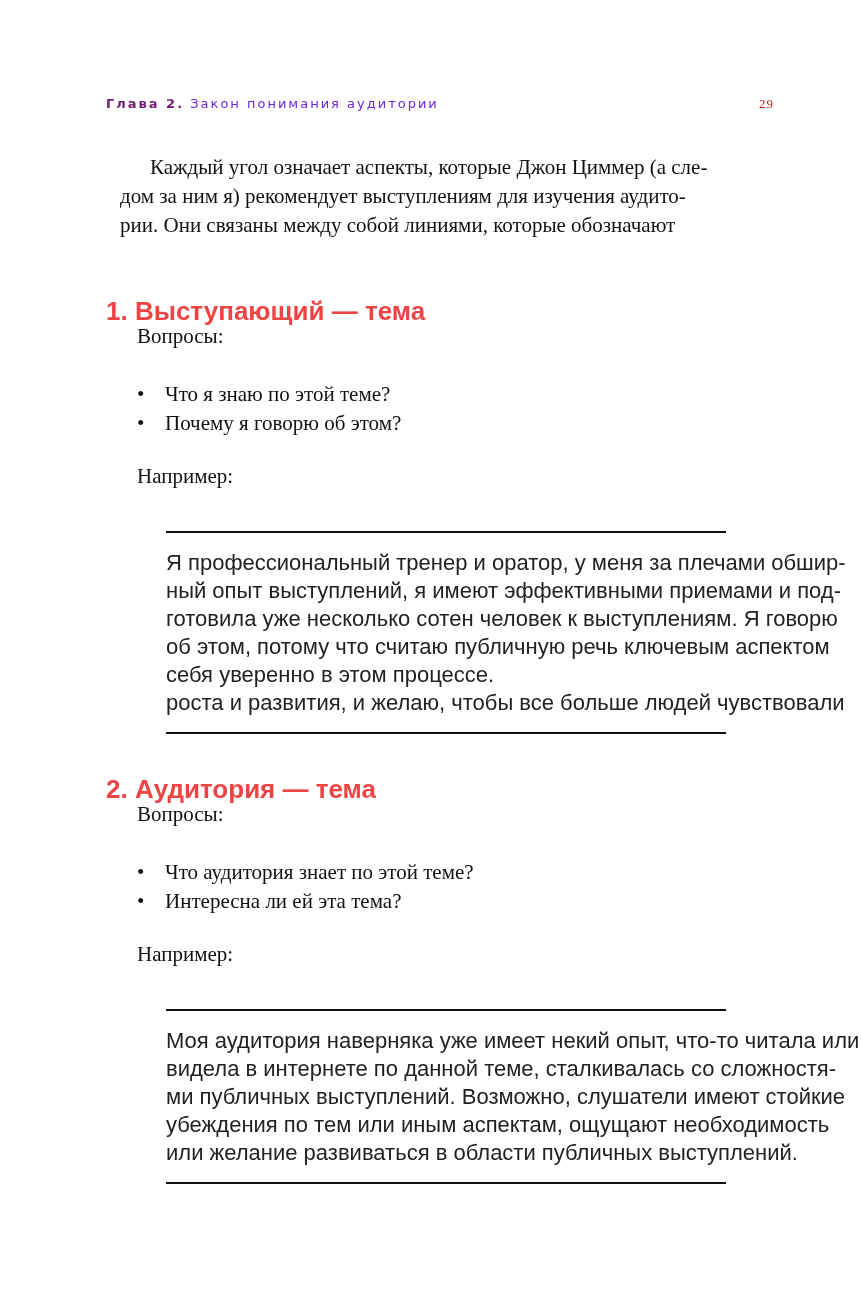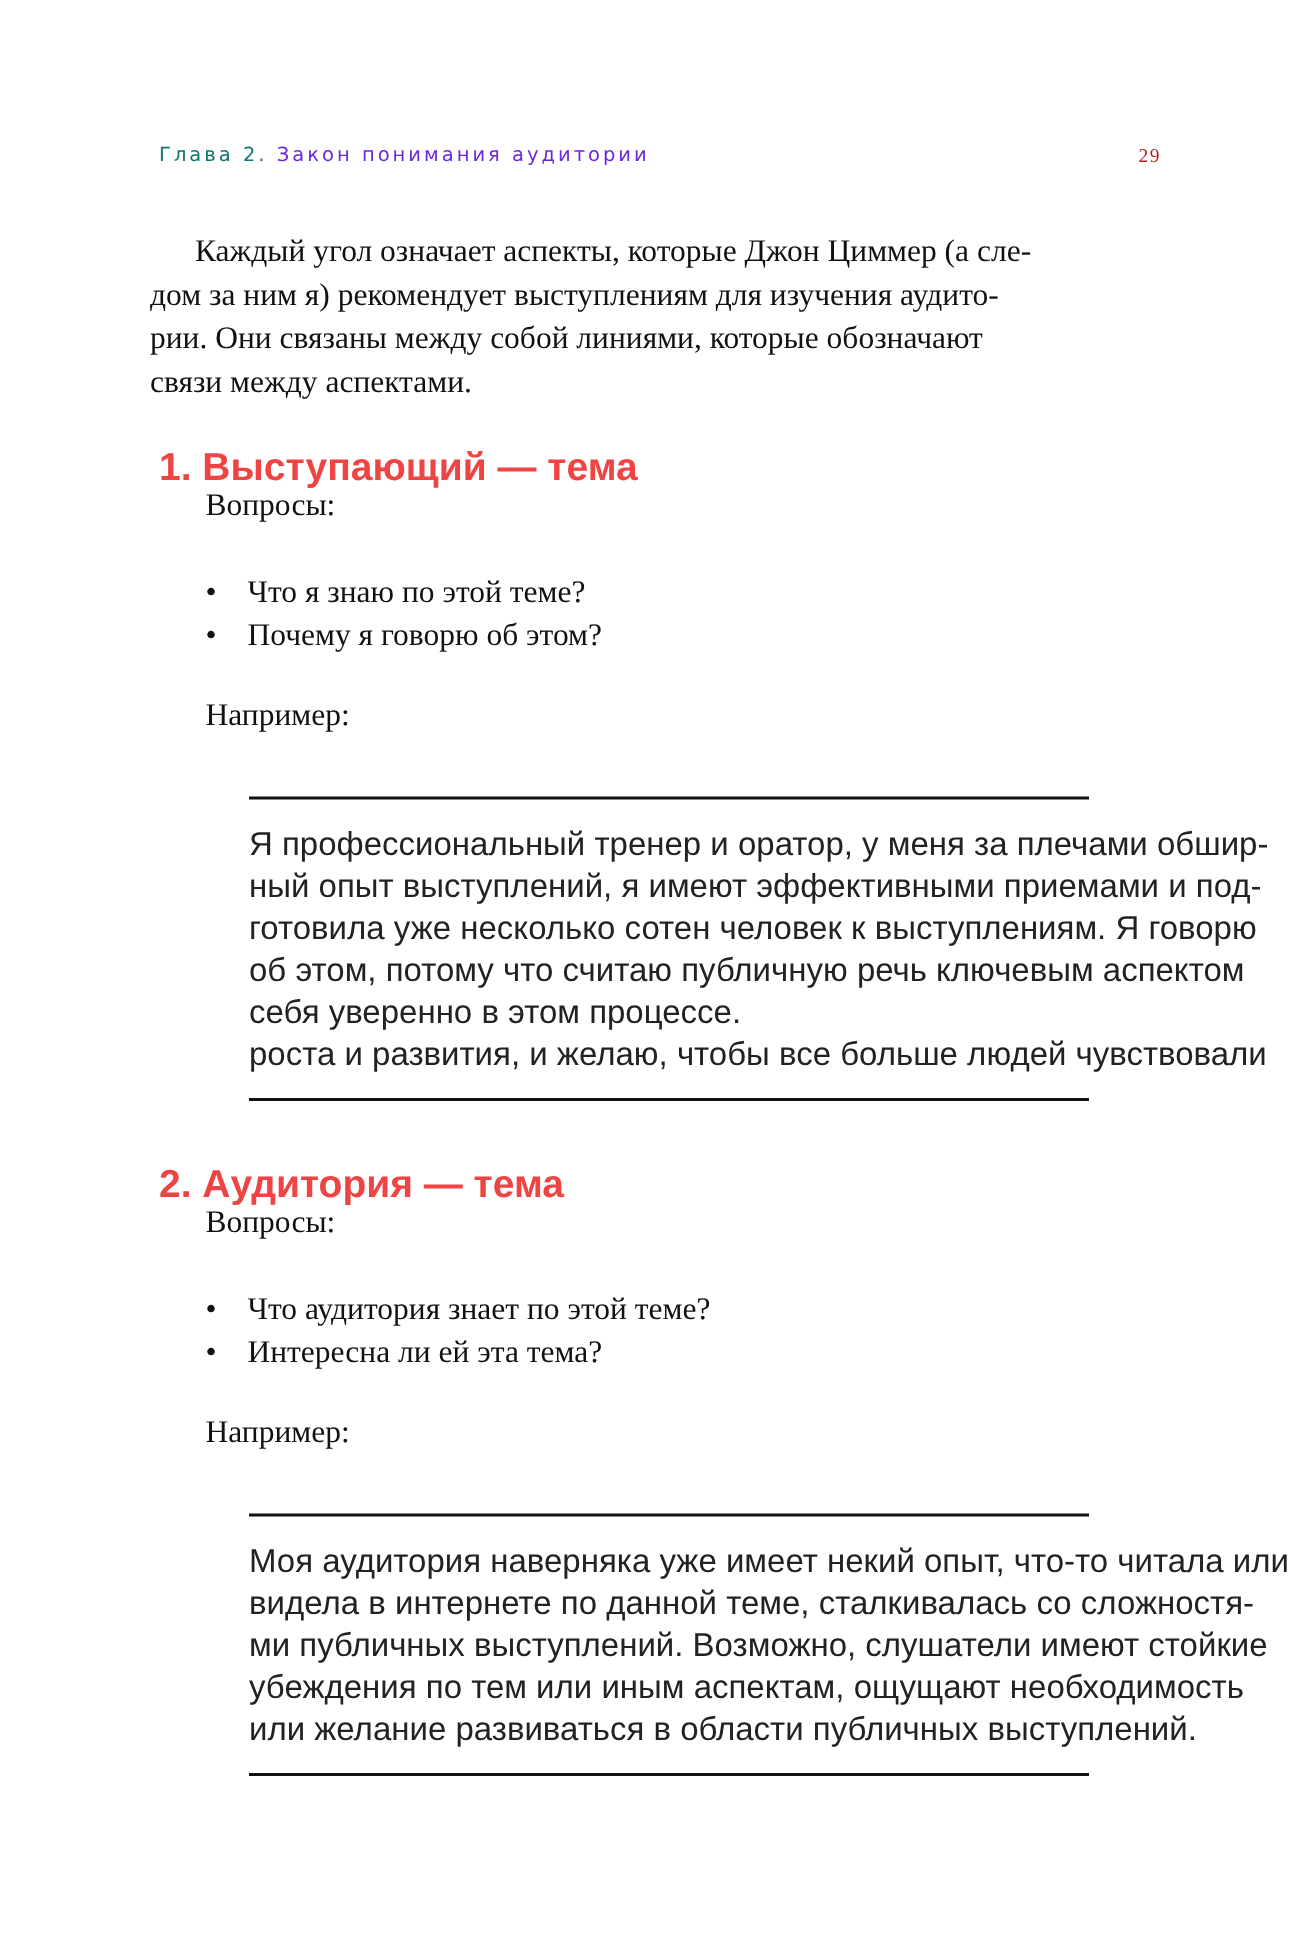--- a/index.html
+++ b/index.html
@@ -1,23 +1,23 @@
 <!DOCTYPE html>
 <html><head>
   <meta charset="utf-8">
   <style>
     html, body { margin: 0; padding: 0; background: #ffffff; }
     body { width: 862px; height: 1299px; position: relative; overflow: hidden; color: #1a1a1a; }
     .runhead { position: absolute; top: 96px; left: 106px; width: 668px; height: 20px;
       font-family: "DejaVu Sans", sans-serif; font-size: 13px; letter-spacing: 2px; color: #333; }
-    .runhead .chap { font-weight: normal; color: #0f766e; }
+    .runhead .chap { font-weight: bold; color: #701a75; }
     .runhead .title { color: #6d28d9; }
     .runhead .pnum { position: absolute; right: 0; top: 0; letter-spacing: 1px; color: #b91c1c; font-family: Liberation Serif, serif; }
     .serif { font-family: "Liberation Serif", "DejaVu Serif", serif; font-size: 21px; color: #111; }
-    .intro { position: absolute; left: 100px; top: 153px; width: 622px; line-height: 29px; text-align: justify; }
+    .intro { position: absolute; left: 120px; top: 153px; width: 622px; line-height: 29px; text-align: justify; }
     .intro .line { display: block; white-space: nowrap; }
     .intro .line.indent { padding-left: 30px; }
     .heading { position: absolute; left: 106px; font-family: "Liberation Sans", "DejaVu Sans", sans-serif;
       font-weight: bold; font-size: 26px; color: #ef4444; }
     .label { position: absolute; left: 137px; }
     .bullets { position: absolute; left: 137px; margin: 0; padding: 0; list-style: none; }
     .bullets li { position: relative; padding-left: 28px; line-height: 29px; }
     .bullets li .dot { position: absolute; left: 0; top: 0; }
     .rule { position: absolute; left: 166px; width: 560px; height: 2px; background: #111; }
     .box-text { position: absolute; left: 166px; width: 560px; font-family: "Liberation Sans", "DejaVu Sans", sans-serif;
@@ -31,21 +31,20 @@
 <div class="runhead">
   <span class="chap">Глава 2.</span>
   <span class="title">Закон понимания аудитории</span>
   <span class="pnum">29</span>
 </div>
 
 <div class="intro serif">
   <span class="line indent">Каждый угол означает аспекты, которые Джон Циммер (а сле-</span>
   <span class="line">дом за ним я) рекомендует выступлениям для изучения аудито-</span>
   <span class="line">рии. Они связаны между собой линиями, которые обозначают</span>
-  <span class="line">связи между аспектами.</span>
 </div>
 
 <div class="heading" style="top:296px">1. Выступающий — тема</div>
 <div class="label serif" style="top:324px">Вопросы:</div>
 <ul class="bullets serif" style="top:380px">
   <li><span class="dot">•</span><span>Что я знаю по этой теме?</span></li>
   <li><span class="dot">•</span><span>Почему я говорю об этом?</span></li>
 </ul>
 <div class="label serif" style="top:464px">Например:</div>
 <div class="rule" style="top:531px"></div>

